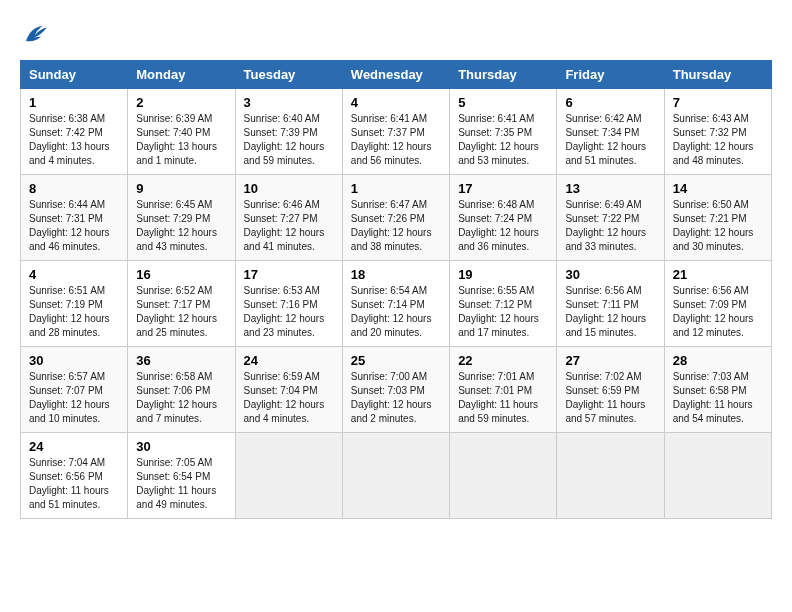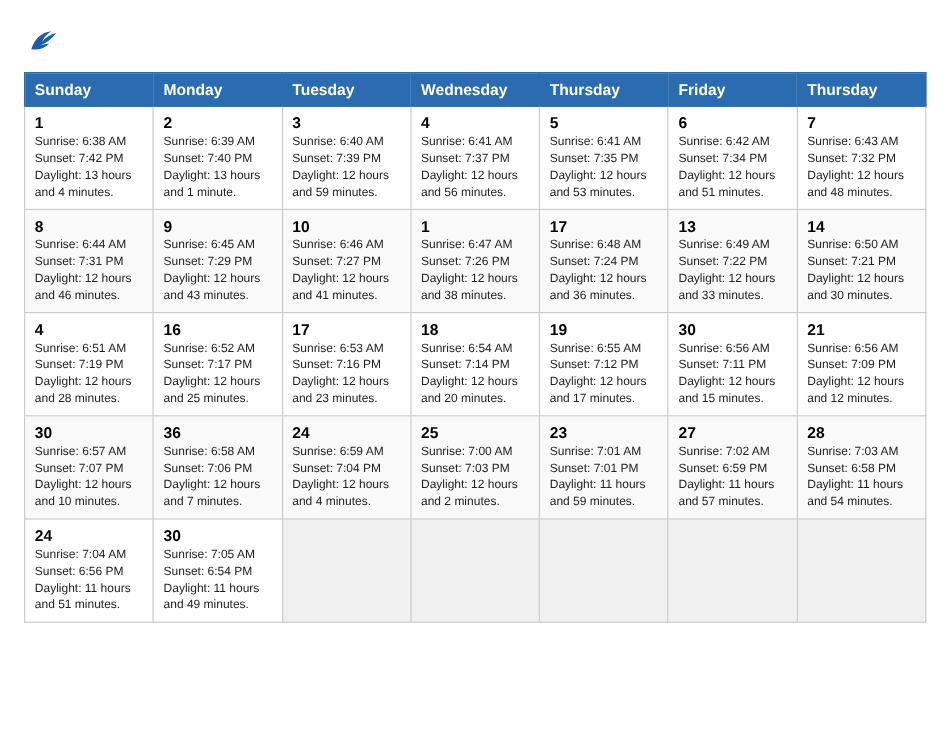--- a/index.html
+++ b/index.html
@@ -319,21 +319,21 @@
       </td>
         <td>
         <span class="day-num">25</span>
         <div class="day-info">
           Sunrise: 7:00 AM<br>
           Sunset: 7:03 PM<br>
           Daylight: 12 hours and 2 minutes.
         </div>
       </td>
         <td>
-        <span class="day-num">23</span>
+        <span class="day-num">22</span>
         <div class="day-info">
           Sunrise: 7:01 AM<br>
           Sunset: 7:01 PM<br>
           Daylight: 11 hours and 59 minutes.
         </div>
       </td>
         <td>
         <span class="day-num">27</span>
         <div class="day-info">
           Sunrise: 7:02 AM<br>

